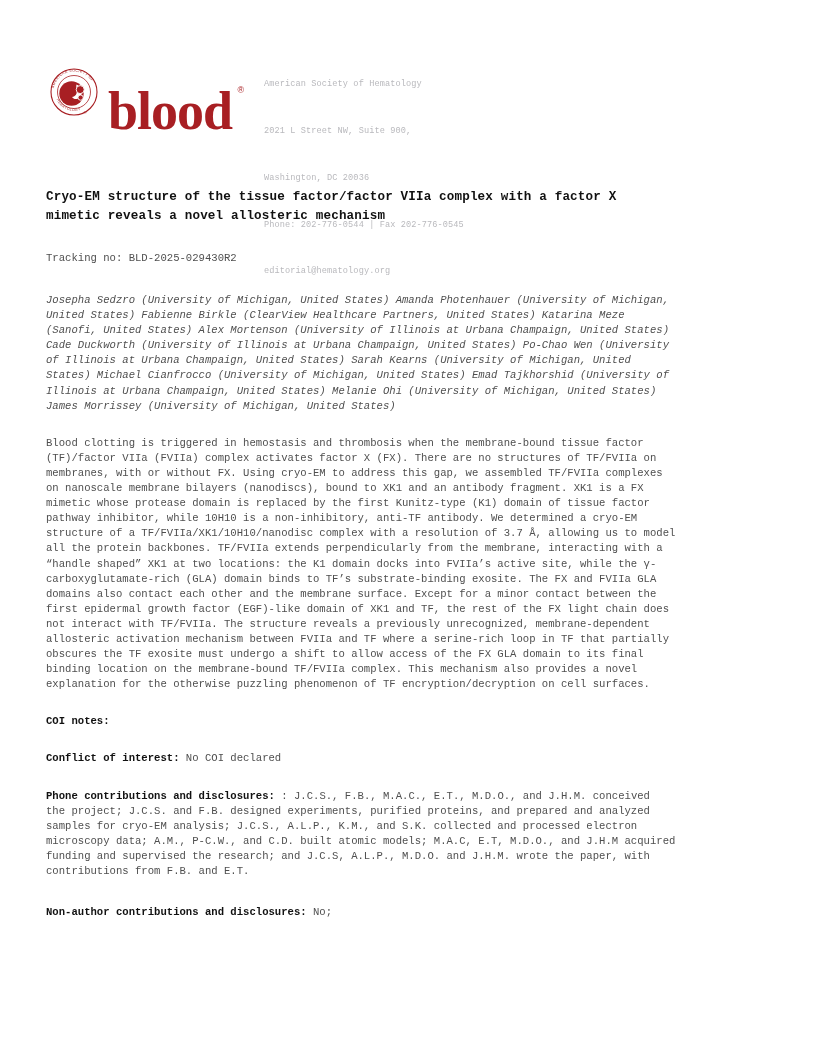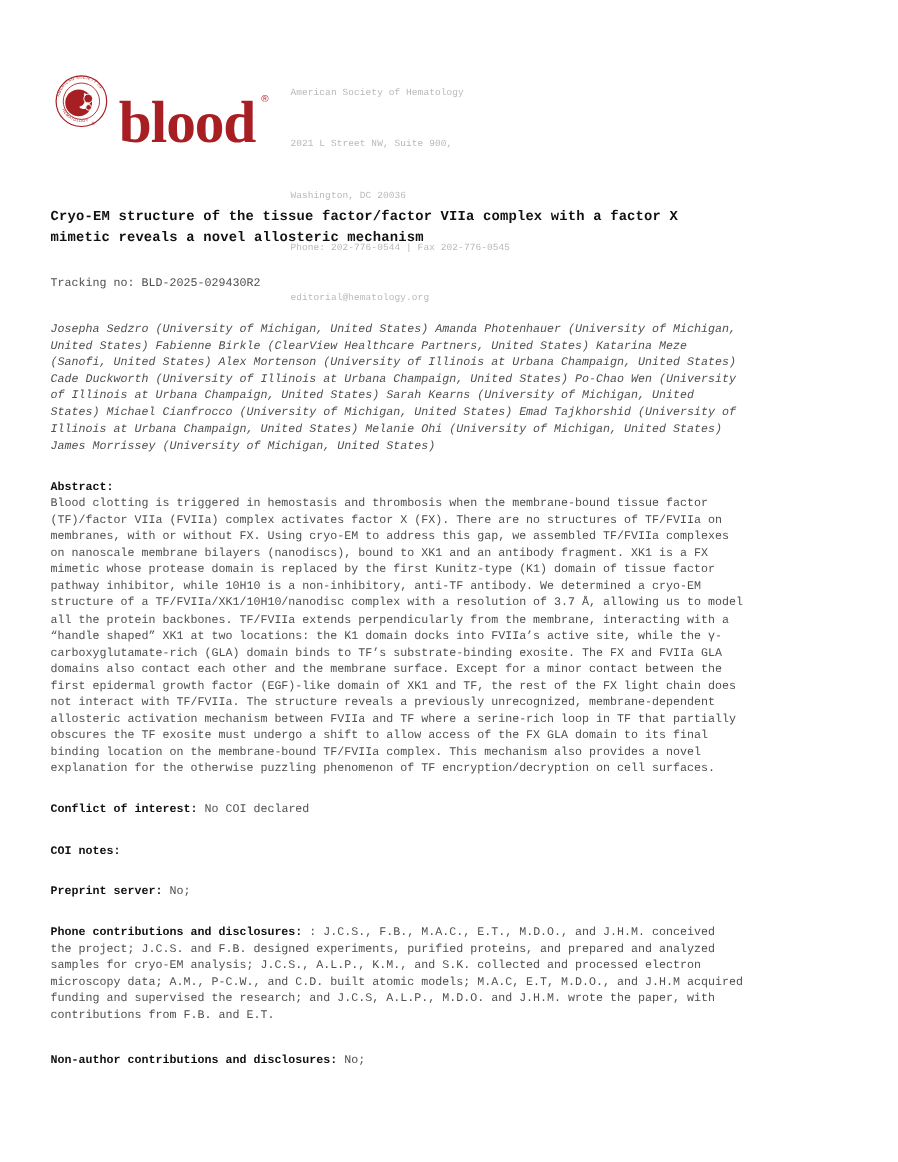--- a/index.html
+++ b/index.html
@@ -196,51 +196,47 @@
   <div class="authors">Josepha Sedzro (University of Michigan, United States) Amanda Photenhauer (University of Michigan,
 United States) Fabienne Birkle (ClearView Healthcare Partners, United States) Katarina Meze
 (Sanofi, United States) Alex Mortenson (University of Illinois at Urbana Champaign, United States)
 Cade Duckworth (University of Illinois at Urbana Champaign, United States) Po-Chao Wen (University
 of Illinois at Urbana Champaign, United States) Sarah Kearns (University of Michigan, United
 States) Michael Cianfrocco (University of Michigan, United States) Emad Tajkhorshid (University of
 Illinois at Urbana Champaign, United States) Melanie Ohi (University of Michigan, United States)
 James Morrissey (University of Michigan, United States)</div>
 
   <div class="block">
-    <div class="block-heading abstract-head">Abstract:</div>
     <div class="para">Blood clotting is triggered in hemostasis and thrombosis when the membrane-bound tissue factor
 (TF)/factor VIIa (FVIIa) complex activates factor X (FX). There are no structures of TF/FVIIa on
 membranes, with or without FX. Using cryo-EM to address this gap, we assembled TF/FVIIa complexes
 on nanoscale membrane bilayers (nanodiscs), bound to XK1 and an antibody fragment. XK1 is a FX
 mimetic whose protease domain is replaced by the first Kunitz-type (K1) domain of tissue factor
 pathway inhibitor, while 10H10 is a non-inhibitory, anti-TF antibody. We determined a cryo-EM
 structure of a TF/FVIIa/XK1/10H10/nanodisc complex with a resolution of 3.7 Å, allowing us to model
 all the protein backbones. TF/FVIIa extends perpendicularly from the membrane, interacting with a
 “handle shaped” XK1 at two locations: the K1 domain docks into FVIIa’s active site, while the γ-
 carboxyglutamate-rich (GLA) domain binds to TF’s substrate-binding exosite. The FX and FVIIa GLA
 domains also contact each other and the membrane surface. Except for a minor contact between the
 first epidermal growth factor (EGF)-like domain of XK1 and TF, the rest of the FX light chain does
 not interact with TF/FVIIa. The structure reveals a previously unrecognized, membrane-dependent
 allosteric activation mechanism between FVIIa and TF where a serine-rich loop in TF that partially
 obscures the TF exosite must undergo a shift to allow access of the FX GLA domain to its final
 binding location on the membrane-bound TF/FVIIa complex. This mechanism also provides a novel
 explanation for the otherwise puzzling phenomenon of TF encryption/decryption on cell surfaces.</div>
   </div>
 
   <div class="field-row">
+    <span class="field-label">COI notes:</span><span class="field-value inline-run"></span>
+  </div>
+
+  <div class="field-row">
     <span class="field-label">Conflict of interest:</span><span class="field-value inline-run"> No COI declared</span>
   </div>
 
-  <div class="field-row">
-    <span class="field-label">COI notes:</span><span class="field-value inline-run"></span>
-  </div>
-
-  <div class="field-row">
-    <span class="field-label">Preprint server:</span><span class="field-value inline-run"> No;</span>
-  </div>
 
   <div class="field-row">
     <span class="field-label">Phone contributions and disclosures:</span><span class="field-value inline-run"> : J.C.S., F.B., M.A.C., E.T., M.D.O., and J.H.M. conceived
 the project; J.C.S. and F.B. designed experiments, purified proteins, and prepared and analyzed
 samples for cryo-EM analysis; J.C.S., A.L.P., K.M., and S.K. collected and processed electron
 microscopy data; A.M., P-C.W., and C.D. built atomic models; M.A.C, E.T, M.D.O., and J.H.M acquired
 funding and supervised the research; and J.C.S, A.L.P., M.D.O. and J.H.M. wrote the paper, with
 contributions from F.B. and E.T.</span>
   </div>
 

